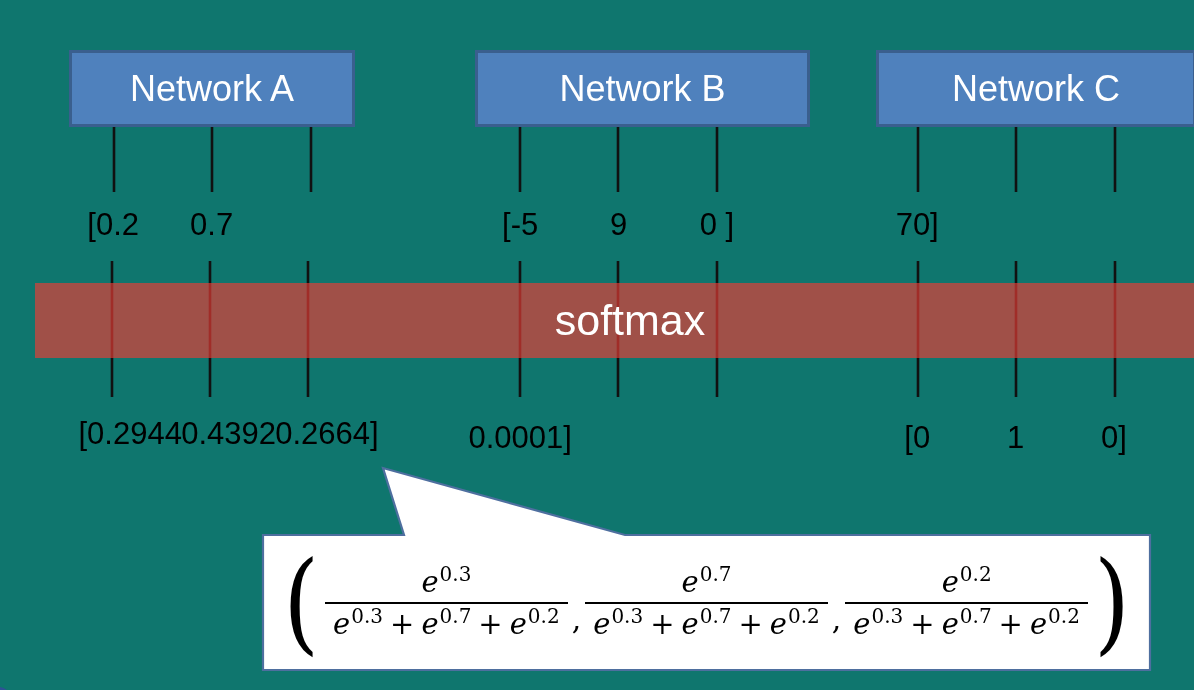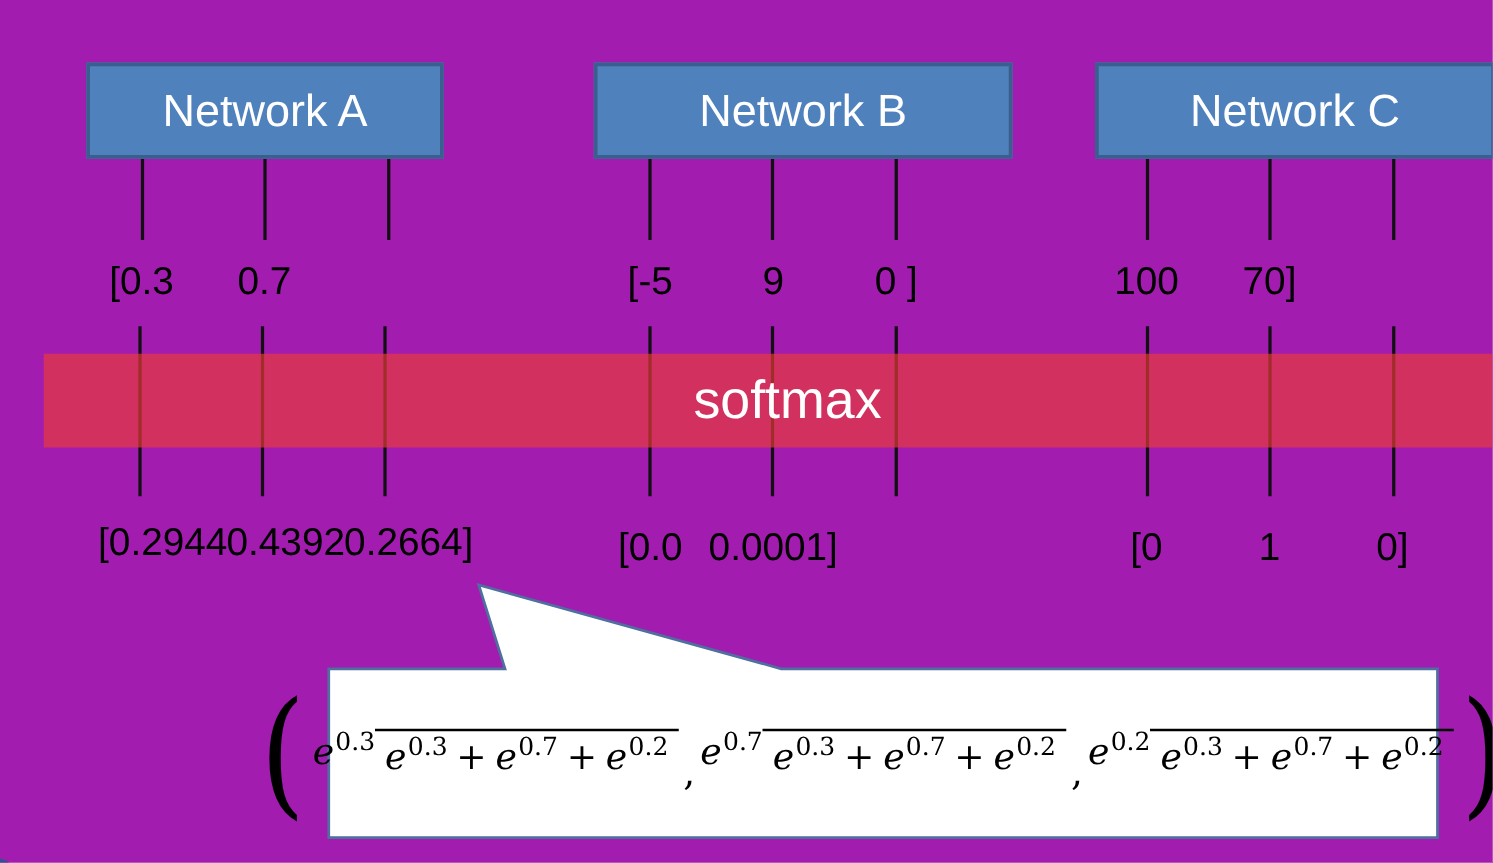--- a/index.html
+++ b/index.html
@@ -7,21 +7,21 @@
     --box-border:#3A5F8E;
     --band-red:#EC3C35;
     --callout-stroke:#4E6F9F;
     --line-black:#111111;
     --text-black:#000000;
     --white:#FFFFFF;
     --corner-dot:#2E5395;
   }
   *{margin:0;padding:0;box-sizing:border-box;}
   body{background:#ffffff;font-family:"Liberation Sans",sans-serif;}
-  .canvas{position:relative;width:1194px;height:690px;background:#a21caf;overflow:hidden;}
+  .canvas{position:relative;width:1194px;height:690px;background:#0f766e;overflow:hidden;}
   .layer{position:absolute;left:0;top:0;width:1194px;height:690px;}
   svg .conn{stroke:var(--line-black);stroke-width:2.6px;}
   svg .band{fill:var(--band-red);fill-opacity:0.66;}
   svg .callout{fill:#ffffff;stroke:var(--callout-stroke);stroke-width:2.2px;stroke-linejoin:miter;}
   svg .dot{fill:var(--corner-dot);}
   .netbox{
     position:absolute;top:50px;height:77px;
     background:var(--box-fill);
     border:3px solid var(--box-border);
     color:var(--white);
@@ -47,21 +47,21 @@
     display:flex;align-items:center;justify-content:center;
     color:var(--text-black);
     font-family:"DejaVu Serif",serif;
   }
   .paren{
     font-size:92px;line-height:1;font-weight:400;
     transform:scaleY(1.2);display:inline-block;
   }
   .paren.open{margin-right:4px;}
   .paren.close{margin-left:4px;}
-  .frac{display:inline-flex;flex-direction:row;align-items:center;margin:0 2px;}
+  .frac{display:inline-flex;flex-direction:column;align-items:center;margin:0 2px;}
   .frac .num{padding-bottom:3px;}
   .frac .den{border-top:2.6px solid #000;padding:3px 8px 0 8px;white-space:nowrap;}
   .mrow{white-space:nowrap;font-size:29px;}
   .mbase{font-style:italic;font-family:"DejaVu Serif",serif;}
   .exp{font-size:20px;position:relative;top:-11px;margin-left:1px;font-style:normal;}
   .op{margin:0 7px;font-style:normal;}
   .fcomma{align-self:center;transform:translateY(16px);font-size:30px;margin:0 2px;}
 </style>
 </head>
 <body>
@@ -102,42 +102,40 @@
     <span>Network A</span>
   </div>
   <div class="netbox" style="left:475px;width:335px;">
     <span>Network B</span>
   </div>
   <div class="netbox" style="left:876px;width:320px;">
     <span>Network C</span>
   </div>
 
   <div class="vec-row" style="left:64px;top:203px;">
-    <span class="cell">[0.3</span>
+    <span class="cell">[0.2</span>
     <span class="cell">0.7</span>
   </div>
   <div class="vec-row" style="left:471px;top:203px;">
     <span class="cell">[-5</span>
     <span class="cell">9</span>
     <span class="cell">0 ]</span>
   </div>
   <div class="vec-row" style="left:868px;top:203px;">
-    <span class="cell">100</span>
     <span class="cell">70]</span>
   </div>
 
   <div class="softmax-label">softmax</div>
 
   <div class="vec-row" style="left:64px;top:412px;margin-left:17px;">
     <span class="cell">[0.2944</span>
     <span class="cell">0.4392</span>
     <span class="cell">0.2664]</span>
   </div>
   <div class="vec-row" style="left:471px;top:416px;">
-    <span class="cell">[0.0</span>
     <span class="cell">0.0001]</span>
   </div>
   <div class="vec-row" style="left:868px;top:416px;">
     <span class="cell">[0</span>
     <span class="cell">1</span>
     <span class="cell">0]</span>
   </div>
 
   <div class="formula-wrap">
     <span class="paren open">(</span>

